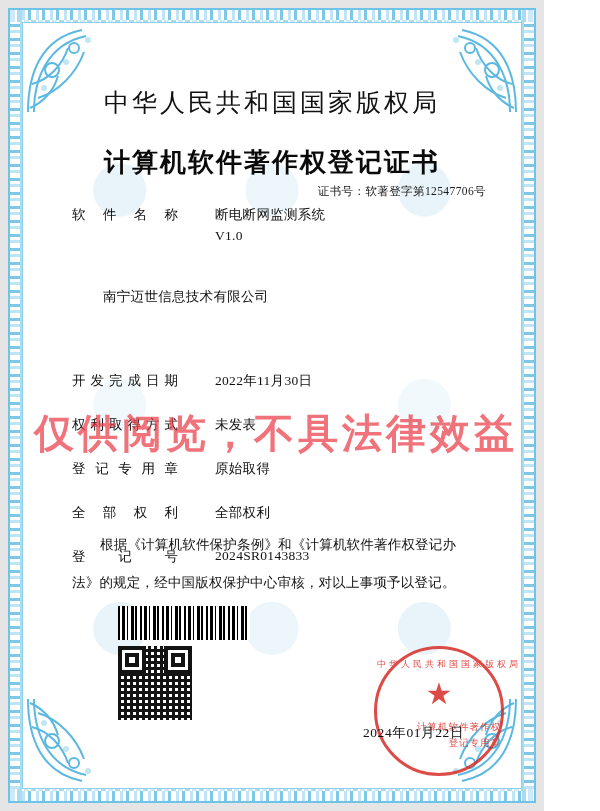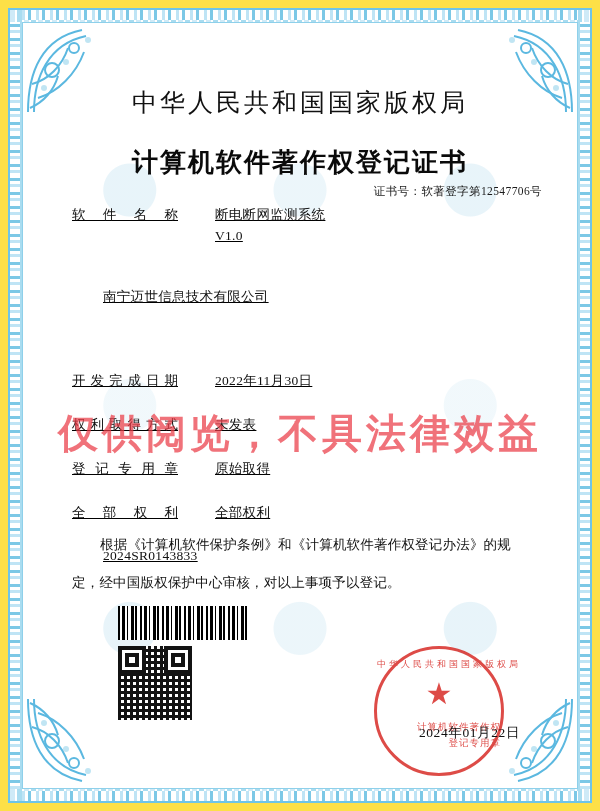--- a/index.html
+++ b/index.html
@@ -9,23 +9,23 @@
   }
   body {
     width: 600px;
     height: 811px;
     font-family: "Liberation Serif", "DejaVu Serif", serif;
     overflow: hidden;
   }
 
   #certificate {
     position: relative;
-    width: 600px;
+    width: 544px;
     height: 811px;
-    background: #fde047;
+    background: #e5e5e5;
     box-sizing: border-box;
     overflow: hidden;
   }
 
   
   .frame-outer {
     position: absolute;
     left: 8px;
     top: 8px;
     right: 8px;
@@ -142,21 +142,20 @@
     letter-spacing: 0.4px;
   }
   .cert-no .label { margin-right: 0; }
 
   
   .fields {
     position: absolute;
     left: 38px;
     right: 24px;
     top: 172px;
-    text-decoration: underline;
   }
   .field-row {
     display: flex;
     align-items: flex-start;
     margin-bottom: 0;
     font-size: 13.5px;
     color: #111111;
   }
   .field-label {
     width: 112px;
@@ -427,20 +426,21 @@
       <div class="gap-md"></div>
 
       <div class="field-row">
         <div class="field-label">全部权利</div>
         <div class="field-value">全部权利</div>
       </div>
 
       <div class="gap-md"></div>
 
       <div class="field-row">
+        <div class="field-label">登记号</div>
         <div class="field-value">2024SR0143833</div>
       </div>
     </div>
 
     <div class="paragraph">根据《计算机软件保护条例》和《计算机软件著作权登记办法》的规定，经中国版权保护中心审核，对以上事项予以登记。</div>
 
     <div class="barcode"></div>
     <div class="qr"></div>
 
     <div class="seal">

